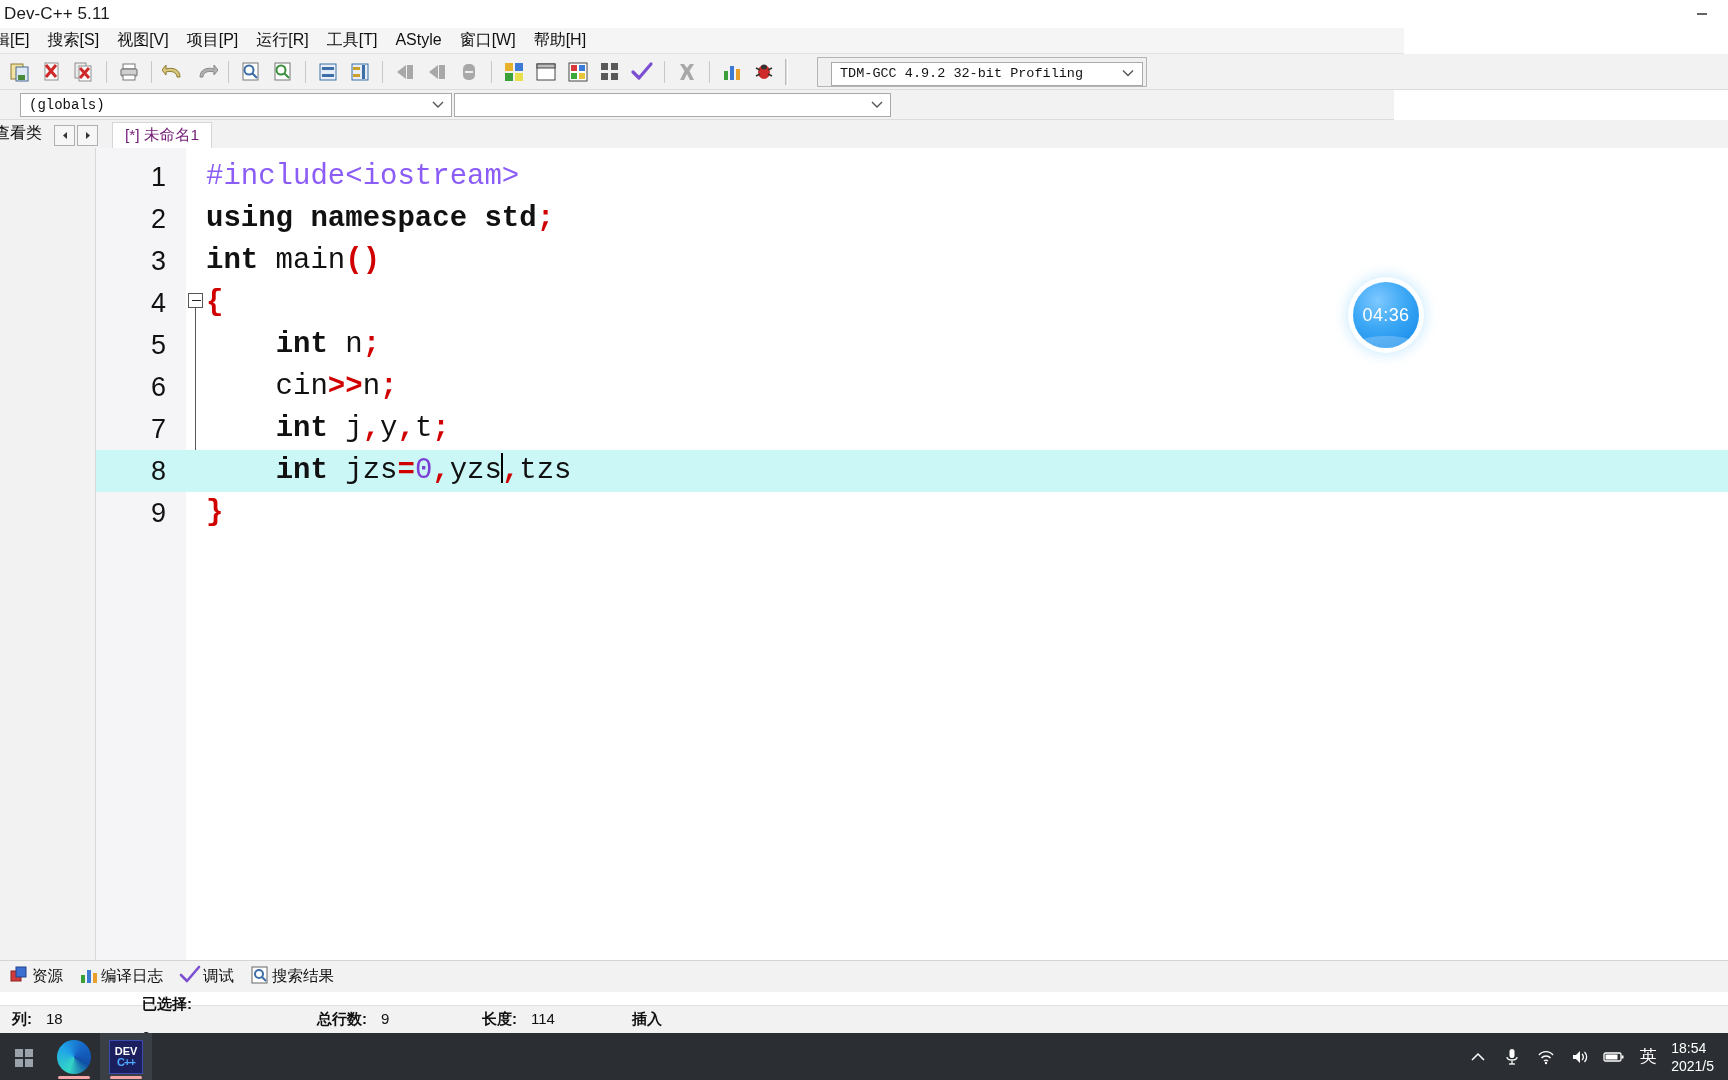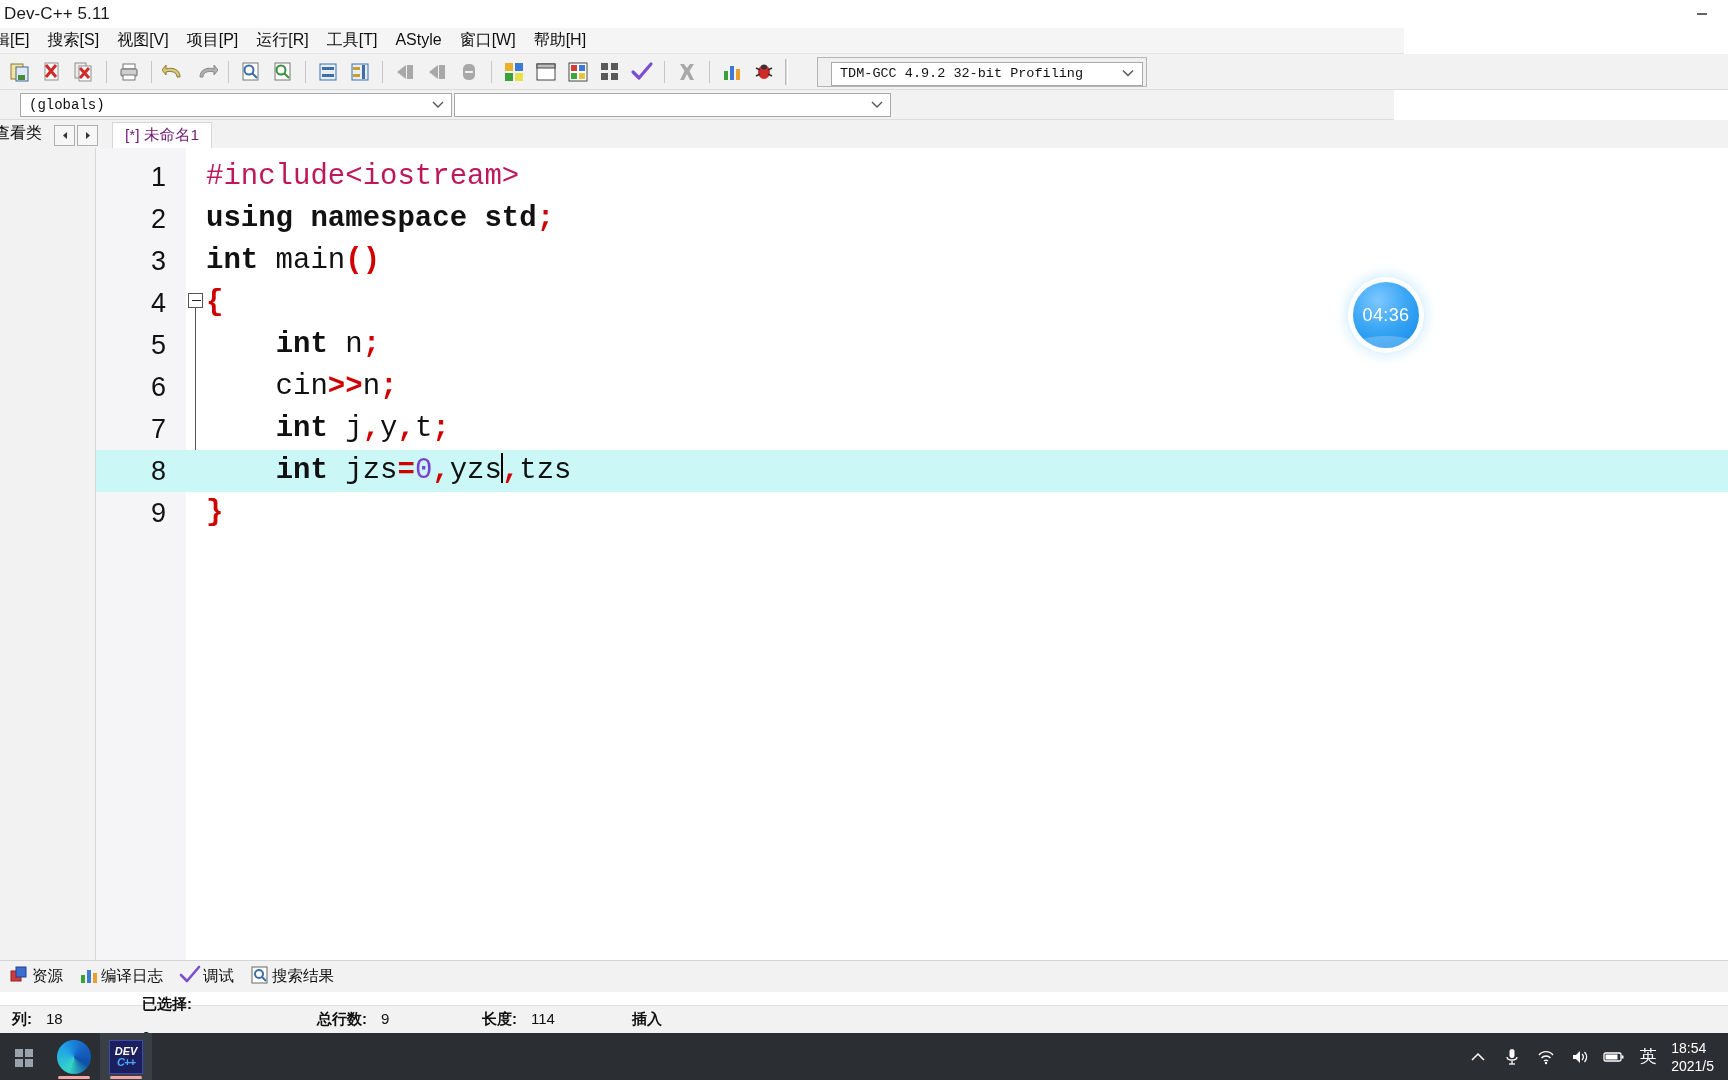--- a/index.html
+++ b/index.html
@@ -145,21 +145,21 @@
   .line { position: relative; height: 42px; white-space: pre; }
   .line.highlight { background: #ccf7f7; }
   .line .lineno {
     position: absolute; left: 0; width: 70px; text-align: right;
     color: #111; font-size: 27px; font-family: "Liberation Sans", sans-serif;
   }
   .line .codetext {
     position: absolute; left: 110px; color: #111;
   }
   .kw   { font-weight: bold; color: #111111; }
-  .pre  { color: #be185d; font-weight: normal; }
+  .pre  { color: #8b5cf6; font-weight: normal; }
   .punc { color: #d00000; font-weight: bold; }
   .num  { color: #7a3fd4; }
   .id   { color: #111111; }
   .fold-box {
     position: absolute; left: 92px; top: 11px;
     width: 15px; height: 15px; border: 1px solid #555; background: #fff;
   }
   .fold-box::before {
     content: ""; position: absolute; left: 3px; top: 6px; width: 9px; height: 1px; background: #222;
   }
@@ -214,21 +214,21 @@
   .taskbar {
     position: absolute; left: 0; top: 1033px; width: 1728px; height: 47px;
     background: #2b2f33;
     display: flex; align-items: center;
   }
   .tb-start { width: 48px; height: 47px; display:flex; align-items:center; justify-content:center; }
   .tb-app {
     width: 52px; height: 47px; display: flex; align-items: center; justify-content: center;
     position: relative;
   }
-  .tb-app.active { background: #3a3f45; font-style: italic; }
+  .tb-app.active { background: #3a3f45; }
   .tb-app::after {
     content: ""; position: absolute; bottom: 1px; left: 10px; right: 10px;
     height: 3px; background: #f4a6a6; border-radius: 2px;
   }
   .tray {
     margin-left: auto; display: flex; align-items: center; gap: 0; padding-right: 4px;
   }
   .tray-item {
     width: 34px; height: 47px; display: flex; align-items: center; justify-content: center;
     color: #ffffff;

